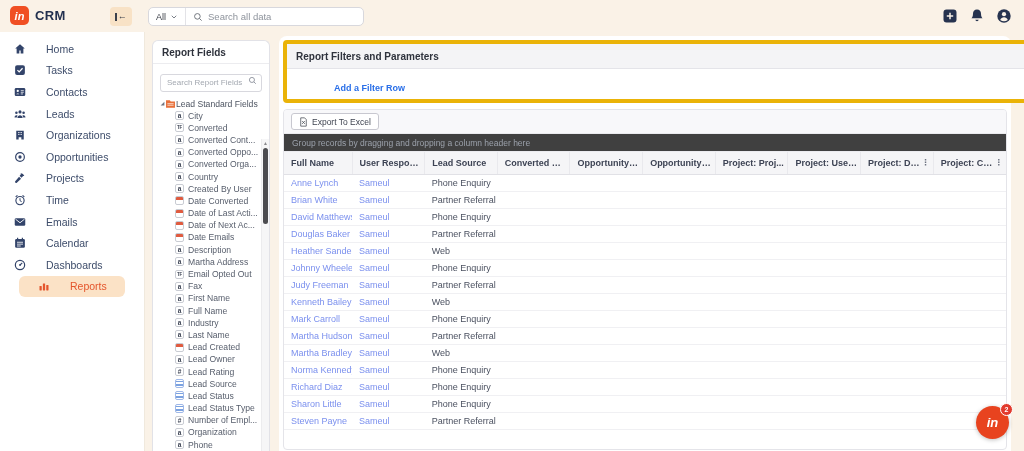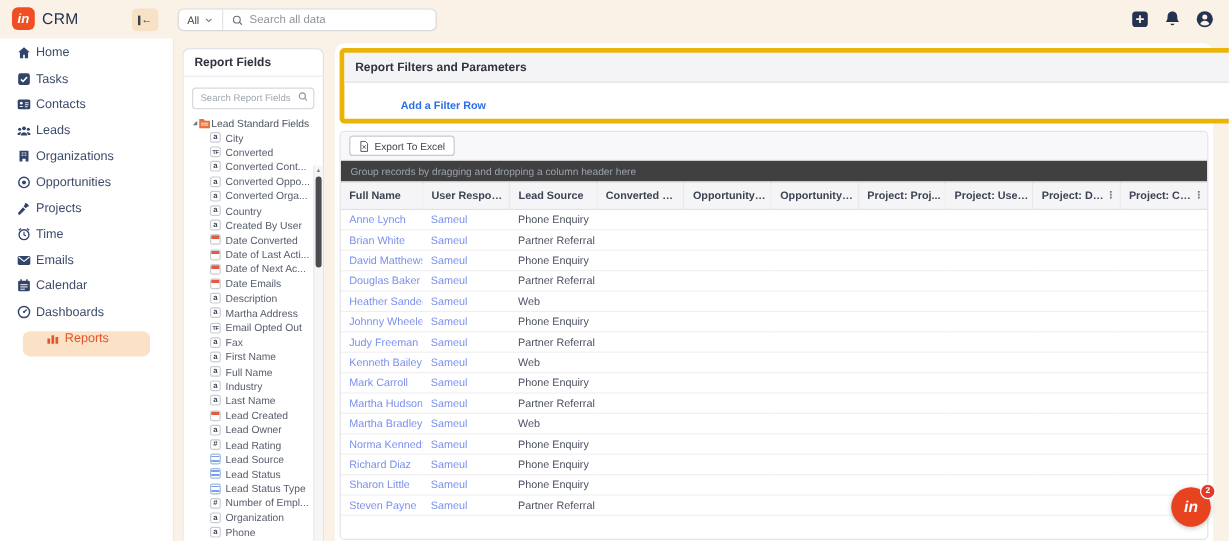--- a/index.html
+++ b/index.html
@@ -8,21 +8,21 @@
     position:relative;overflow:hidden;background:#faf2e7;
     font-family:"Liberation Sans","DejaVu Sans",sans-serif;color:#333;
   }
   svg{display:block}
 
   
   .topbar{position:absolute;left:0;top:0;width:1024px;height:32px}
   .logo{position:absolute;left:10px;top:6px;display:flex;align-items:center;cursor:pointer}
   .logo-badge{width:19px;height:19px;background:#f04f23;border-radius:5px;color:#fff;
     font-style:italic;font-weight:700;font-size:11px;display:flex;align-items:center;justify-content:center}
-  .brand{margin-left:6px;font-size:13px;font-weight:400;color:#22304f;letter-spacing:.3px}
+  .brand{margin-left:6px;font-size:13px;font-weight:700;color:#22304f;letter-spacing:.3px}
   .collapse-btn{position:absolute;left:110px;top:7px;width:22px;height:19px;background:#f8e2c6;
     border:none;border-radius:4px;display:flex;align-items:center;justify-content:center;color:#3a3f4a;cursor:pointer}
   .col-glyph{display:inline-flex;align-items:center;font-size:9px;line-height:1}
   .col-glyph::before{content:"";width:1.5px;height:8px;background:currentColor;margin-right:1px}
   .searchbar{position:absolute;left:148px;top:7px;width:216px;height:19px;background:#fff;
     border:1px solid #d8d8dd;border-radius:5px;display:flex;align-items:center}
   .scope{display:flex;align-items:center;gap:4px;padding:0 7px;height:100%;font-size:9px;color:#3a3f48;
     border-right:1px solid #e3e3e7;cursor:pointer}
   .scope svg{width:8px;height:8px;color:#6c727c}
   .mag{margin-left:7px;color:#6b7078}
@@ -30,21 +30,21 @@
   .searchbar input{border:none;outline:none;flex:1;min-width:0;font-size:9.5px;padding-left:5px;background:transparent;color:#333;
     font-family:"Liberation Sans","DejaVu Sans",sans-serif}
   .searchbar input::placeholder{color:#8e939c}
   .top-icons{position:absolute;right:12px;top:8px;display:flex;gap:11px;color:#26334f}
   .ticon{cursor:pointer}
   .ticon svg{width:16px;height:16px;fill:#26334f}
 
   
   .sidebar{position:absolute;left:0;top:32px;bottom:0;width:145px;background:#fff;padding-top:6px;
     border-right:1px solid #f0e9dd}
-  .nav-item{height:21.6px;display:flex;gap:4px;padding-left:14px;
+  .nav-item{height:21.6px;display:flex;align-items:center;gap:20px;padding-left:14px;
     font-size:10.5px;color:#3d4c6a;cursor:pointer;white-space:nowrap}
   .nav-icon{width:12px;height:12px;flex:none;color:#33446a}
   .nav-icon svg{width:12px;height:12px}
   .nav-item.active{margin:0 19px;padding-left:19px;border-radius:6px;background:#fbe2c6;color:#e4552c}
   .nav-item.active .nav-icon{color:#e4552c}
 
   
   .fields-panel{position:absolute;left:152px;top:40px;bottom:0;width:118px;background:#fff;
     border:1px solid #e2e2e7;border-bottom:none;border-radius:6px 6px 0 0}
   .fields-title{height:23px;line-height:23px;padding-left:9px;font-size:10px;font-weight:700;color:#2e323c;

